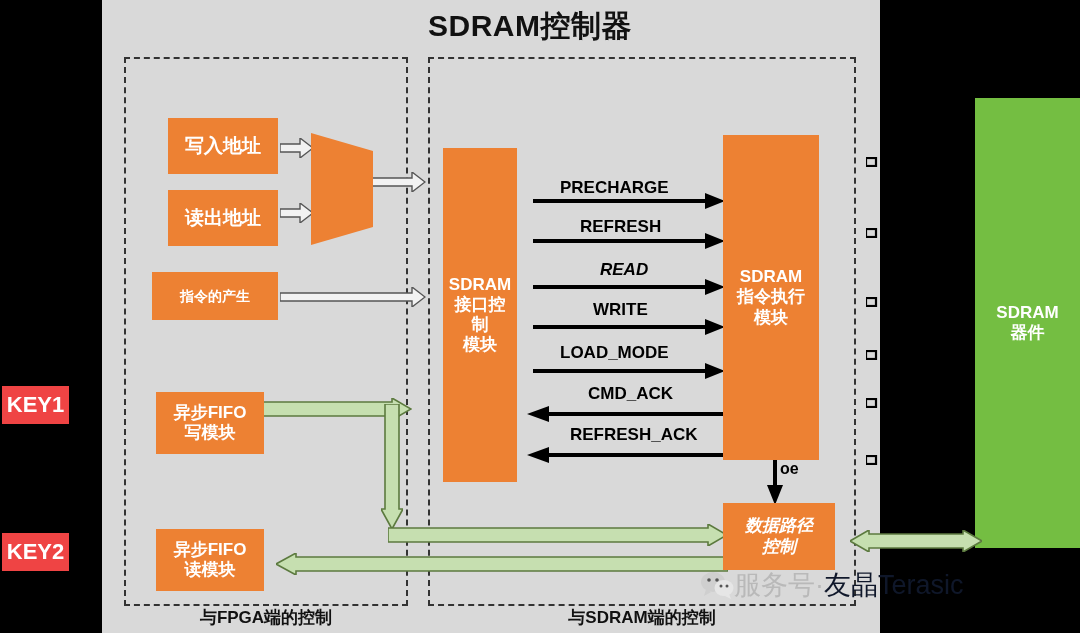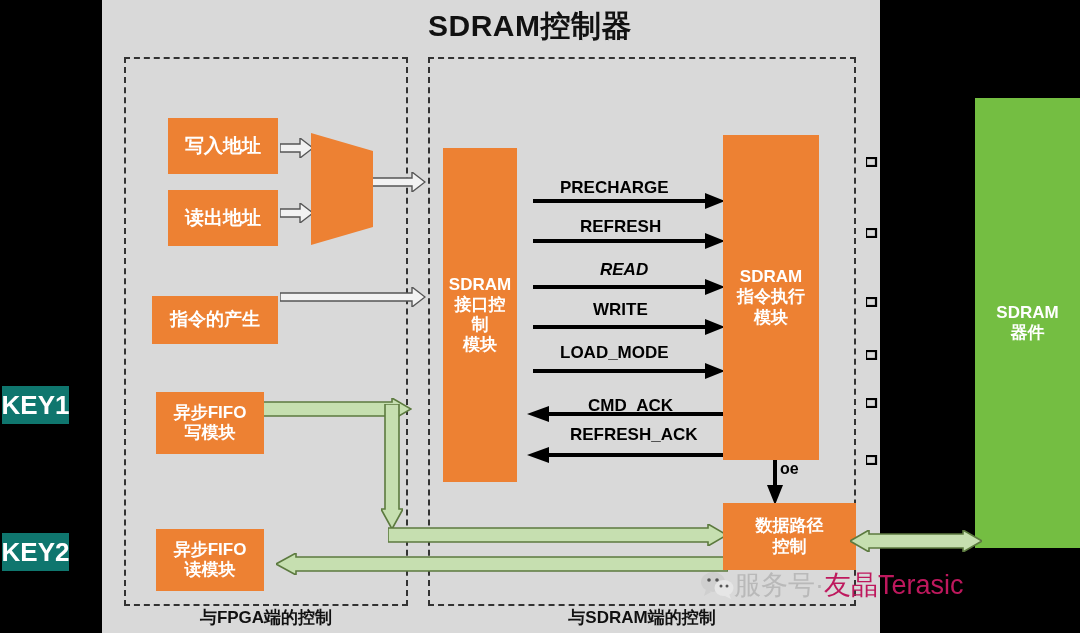--- a/index.html
+++ b/index.html
@@ -37,37 +37,37 @@
 
   
   .blk{
     position:absolute;background:#ed8133;color:#fff;font-weight:bold;
     display:flex;align-items:center;justify-content:center;text-align:center;
     line-height:1.18;z-index:10;
   }
   #blk-pll     {left:196px;top:66px;width:65px;height:44px;font-size:16px;}
   #blk-waddr   {left:168px;top:118px;width:110px;height:56px;font-size:19px;}
   #blk-raddr   {left:168px;top:190px;width:110px;height:56px;font-size:19px;}
-  #blk-cmdgen  {left:152px;top:272px;width:126px;height:48px;font-size:18px;margin-top:24px;}
+  #blk-cmdgen  {left:152px;top:272px;width:126px;height:48px;font-size:14px;}
   #blk-fifow   {left:156px;top:392px;width:108px;height:62px;font-size:17px;}
   #blk-fifor   {left:156px;top:529px;width:108px;height:62px;font-size:17px;}
   #blk-ifctl   {left:443px;top:148px;width:74px;height:334px;font-size:17px;}
   #blk-cmdexe  {left:723px;top:135px;width:96px;height:325px;font-size:17px;}
-  #blk-datapath{left:723px;top:503px;width:133px;height:67px;font-size:17px;}
+  #blk-datapath{left:723px;top:503px;width:112px;height:67px;font-size:17px;font-style:italic;}
   #blk-sdram   {left:975px;top:98px;width:105px;height:450px;background:#74be42;font-size:17px;z-index:45;}
 
   
   #mux{
     position:absolute;left:311px;top:133px;width:62px;height:112px;z-index:10;
   }
   #mux svg{display:block;}
 
   
   .key{
-    position:absolute;background:#0f766e;color:#fff;font-weight:bold;font-size:26px;
+    position:absolute;background:#ef4444;color:#fff;font-weight:bold;font-size:22px;
     display:flex;align-items:center;justify-content:center;z-index:50;
   }
   #key1{left:2px;top:386px;width:67px;height:38px;}
   #key2{left:2px;top:533px;width:67px;height:38px;}
 
   
   .harrow{position:absolute;z-index:9;}
   .harrow svg{display:block;}
 
   
@@ -85,21 +85,21 @@
   
   #oe-label{position:absolute;left:780px;top:460px;font-size:16px;font-weight:bold;color:#000;z-index:11;}
 
   
   #watermark{
     position:absolute;left:700px;top:565px;height:40px;
     display:flex;align-items:center;z-index:60;
     font-size:27px;color:#b9b9b9;white-space:nowrap;
     font-family:"Liberation Sans","DejaVu Sans",sans-serif;
   }
-  #watermark .wm-right{color:#be185d;}
+  #watermark .wm-right{color:#0f172a;}
   #wechat-icon{display:block;}
   
   .stub{position:absolute;z-index:6;}
   .stub svg{display:block;}
 </style>
 </head>
 <body>
 
 <div id="stage">
 
@@ -191,21 +191,21 @@
     </svg>
   </div>
   <div class="siglabel" style="left:560px;top:343px;">LOAD_MODE</div>
 
   <div class="sigline" style="left:527px;top:405px;">
     <svg width="198" height="18" viewBox="0 0 198 18">
       <line x1="22" y1="9" x2="198" y2="9" stroke="#000" stroke-width="4"></line>
       <polygon points="0,9 22,1 22,17" fill="#000"></polygon>
     </svg>
   </div>
-  <div class="siglabel" style="left:588px;top:384px;margin-top:12px;">CMD_ACK</div>
+  <div class="siglabel" style="left:588px;top:384px;">CMD_ACK</div>
 
   <div class="sigline" style="left:527px;top:446px;">
     <svg width="198" height="18" viewBox="0 0 198 18">
       <line x1="22" y1="9" x2="198" y2="9" stroke="#000" stroke-width="4"></line>
       <polygon points="0,9 22,1 22,17" fill="#000"></polygon>
     </svg>
   </div>
   <div class="siglabel" style="left:570px;top:425px;">REFRESH_ACK</div>
 
   <div class="sigline" style="left:765px;top:459px;">

